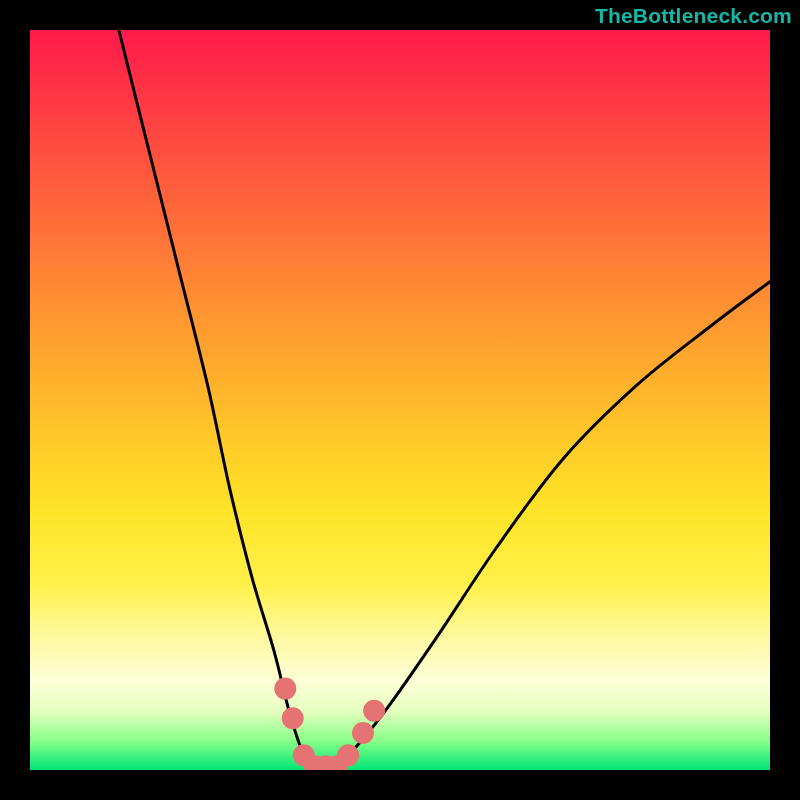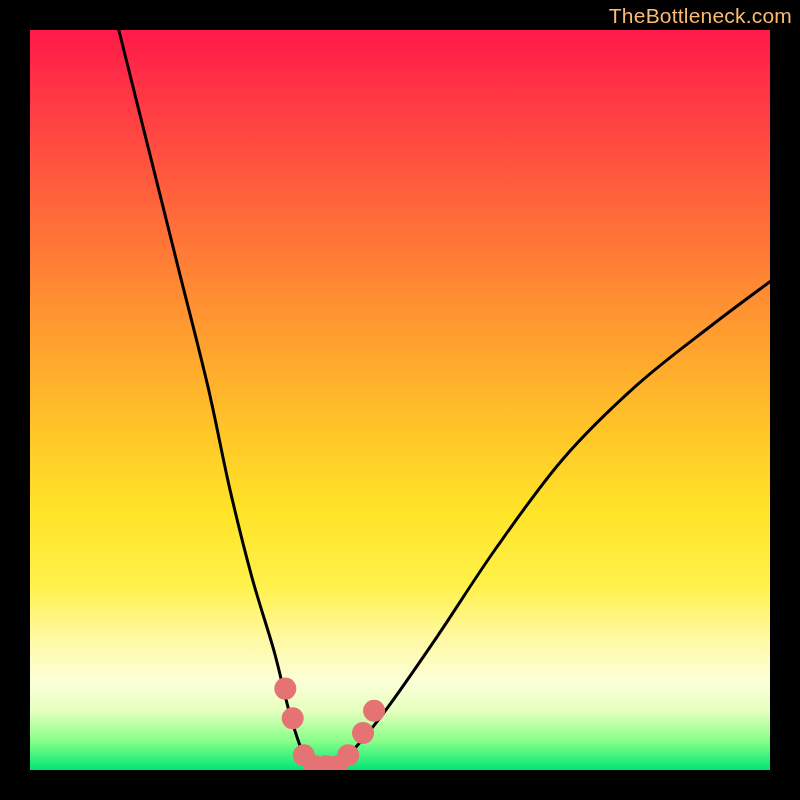--- a/index.html
+++ b/index.html
@@ -40,23 +40,23 @@
       #fcffd8 88%,
       #e6ffbf 92%,
       #8aff8a 96%,
       #00e676 100%
     );
   }
   .watermark {
     position: absolute;
     top: 4px;
     right: 8px;
-    color: #fdba74;
+    color: #14b8a6;
     font-size: 21px;
-    font-weight: 400;
+    font-weight: 700;
     letter-spacing: 0.2px;
     user-select: none;
   }
   svg.curve {
     position: absolute;
     inset: 0;
   }
 </style>
 </head>
 <body>

